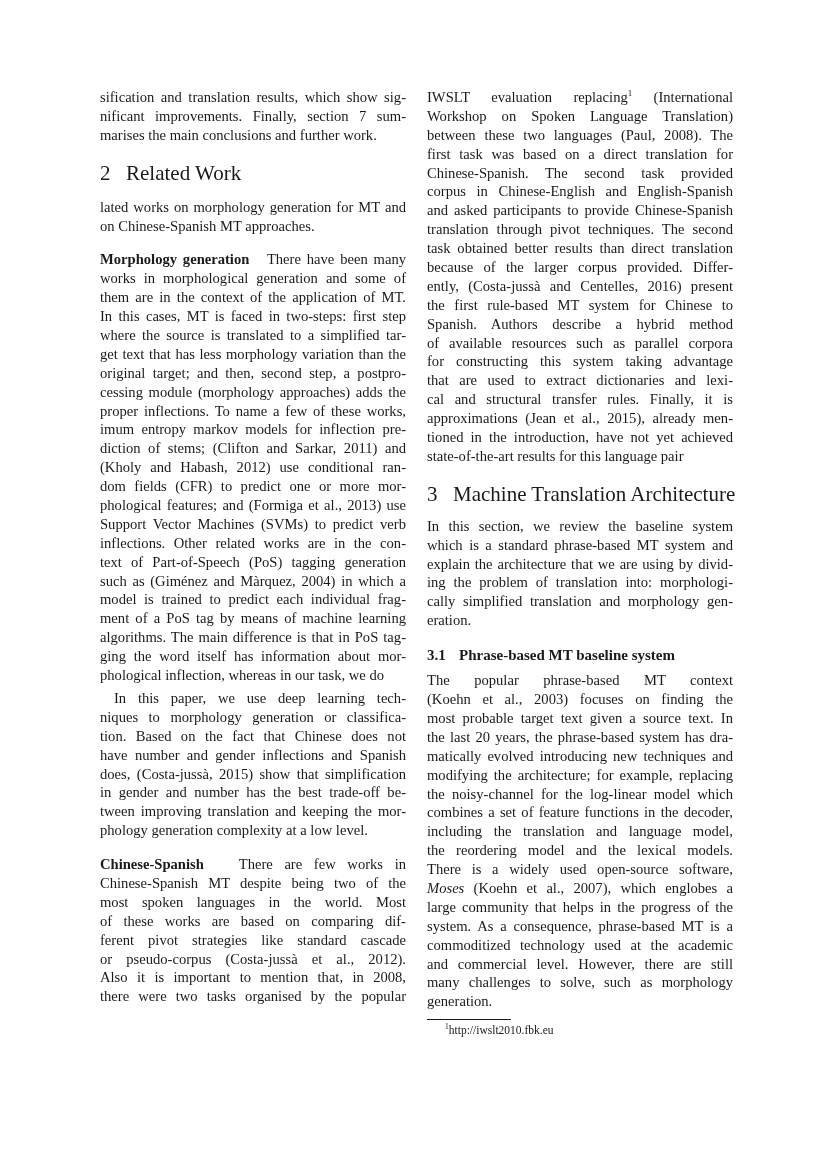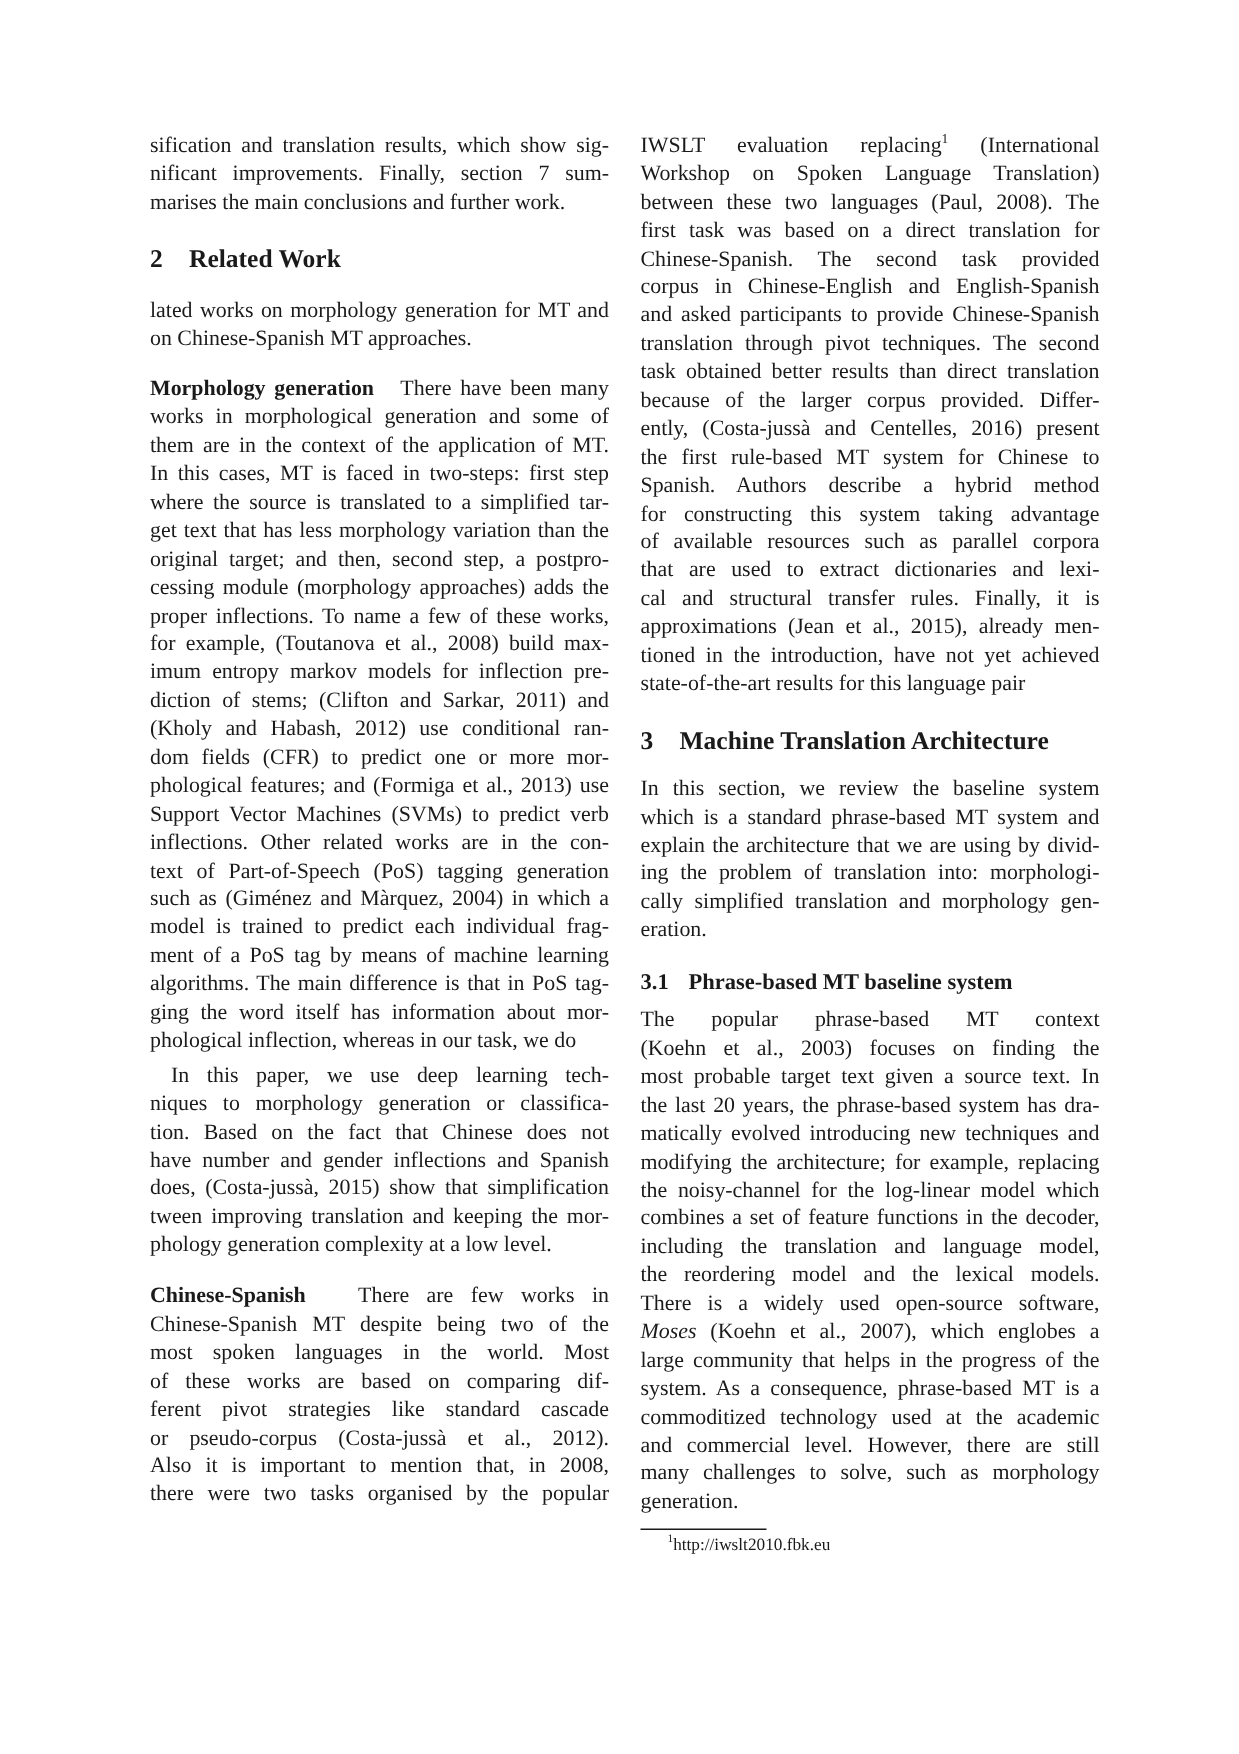--- a/index.html
+++ b/index.html
@@ -5,21 +5,21 @@
   html, body { margin: 0; padding: 0; background: #ffffff; }
   body { width: 826px; height: 1169px; position: relative; overflow: hidden;
          font-family: "Liberation Serif", "DejaVu Serif", serif; color: #1a1a1a; }
   .col { position: absolute; top: 88px; width: 306px; }
   .col-left { left: 100px; }
   .col-right { left: 427px; }
   .line { font-size: 14.6px; line-height: 18.9px; height: 18.9px; white-space: nowrap;
           text-align: justify; text-align-last: justify; overflow: visible; }
   .line.last { text-align-last: left; }
   .indent { padding-left: 14px; }
-  .h-section { font-weight: bold; font-size: 17px; line-height: 22px; height: 22px; white-space: nowrap; }
+  .h-section { font-weight: normal; font-size: 21px; line-height: 22px; height: 22px; white-space: nowrap; }
   .h-section .num { display: inline-block; width: 26px; }
   .h-sub { font-weight: bold; font-size: 15px; line-height: 20px; height: 20px; white-space: nowrap; }
   .h-sub .num { display: inline-block; width: 32px; }
   .para-head { font-weight: bold; }
   .em { font-style: italic; }
   sup { font-size: 9px; line-height: 0; vertical-align: 6px; }
   .fn-rule { width: 84px; border-top: 1px solid #1a1a1a; margin-top: 8px; margin-bottom: 3px; }
   .footnote { font-size: 11.5px; line-height: 15px; padding-left: 18px; white-space: nowrap; }
   .footnote sup { font-size: 7.5px; vertical-align: 5px; }
 </style>
@@ -45,21 +45,20 @@
   <div>
     <div class="line"><span class="para-head">Morphology generation</span>&nbsp;&nbsp;&nbsp;<span>There have been many</span></div>
     <div class="line">works in morphological generation and some of</div>
     <div class="line">them are in the context of the application of MT.</div>
     <div class="line">In this cases, MT is faced in two-steps: first step</div>
     <div class="line">where the source is translated to a simplified tar-</div>
     <div class="line">get text that has less morphology variation than the</div>
     <div class="line">original target; and then, second step, a postpro-</div>
     <div class="line">cessing module (morphology approaches) adds the</div>
     <div class="line">proper inflections. To name a few of these works,</div>
-    <div class="line">for example, (Toutanova et al., 2008) build max-</div>
     <div class="line">imum entropy markov models for inflection pre-</div>
     <div class="line">diction of stems; (Clifton and Sarkar, 2011) and</div>
     <div class="line">(Kholy and Habash, 2012) use conditional ran-</div>
     <div class="line">dom fields (CFR) to predict one or more mor-</div>
     <div class="line">phological features; and (Formiga et al., 2013) use</div>
     <div class="line">Support Vector Machines (SVMs) to predict verb</div>
     <div class="line">inflections.  Other related works are in the con-</div>
     <div class="line">text of Part-of-Speech (PoS) tagging generation</div>
     <div class="line">such as (Giménez and Màrquez, 2004) in which a</div>
     <div class="line">model is trained to predict each individual frag-</div>
@@ -68,20 +67,21 @@
     <div class="line">ging the word itself has information about mor-</div>
     <div class="line last">phological inflection, whereas in our task, we do</div>
   </div>
   <div style="height:4px"></div>
   <div>
     <div class="line indent">In this paper, we use deep learning tech-</div>
     <div class="line">niques to morphology generation or classifica-</div>
     <div class="line">tion.  Based on the fact that Chinese does not</div>
     <div class="line">have number and gender inflections and Spanish</div>
     <div class="line">does, (Costa-jussà, 2015) show that simplification</div>
+    <div class="line">in gender and number has the best trade-off be-</div>
     <div class="line">tween improving translation and keeping the mor-</div>
     <div class="line last">phology generation complexity at a low level.</div>
   </div>
   <div style="height:15px"></div>
   <div>
     <div class="line"><span class="para-head">Chinese-Spanish</span>&nbsp;&nbsp;&nbsp;<span>There are few works in</span></div>
     <div class="line">Chinese-Spanish MT despite being two of the</div>
     <div class="line">most spoken languages in the world.  Most</div>
     <div class="line">of these works are based on comparing dif-</div>
     <div class="line">ferent pivot strategies like standard cascade</div>
@@ -99,22 +99,22 @@
     <div class="line">first task was based on a direct translation for</div>
     <div class="line">Chinese-Spanish.   The second task provided</div>
     <div class="line">corpus in Chinese-English and English-Spanish</div>
     <div class="line">and asked participants to provide Chinese-Spanish</div>
     <div class="line">translation through pivot techniques.  The second</div>
     <div class="line">task obtained better results than direct translation</div>
     <div class="line">because of the larger corpus provided.  Differ-</div>
     <div class="line">ently, (Costa-jussà and Centelles, 2016) present</div>
     <div class="line">the first rule-based MT system for Chinese to</div>
     <div class="line">Spanish.  Authors describe a hybrid method</div>
+    <div class="line">of available resources such as parallel corpora</div>
     <div class="line">for constructing this system taking advantage</div>
-    <div class="line">of available resources such as parallel corpora</div>
     <div class="line">that are used to extract dictionaries and lexi-</div>
     <div class="line">cal and structural transfer rules.  Finally, it is</div>
     <div class="line">approximations (Jean et al., 2015), already men-</div>
     <div class="line">tioned in the introduction, have not yet achieved</div>
     <div class="line last">state-of-the-art results for this language pair</div>
   </div>
   <div style="height:17px"></div>
   <div class="h-section">
     <span class="num">3</span><span>Machine Translation Architecture</span>
   </div>

